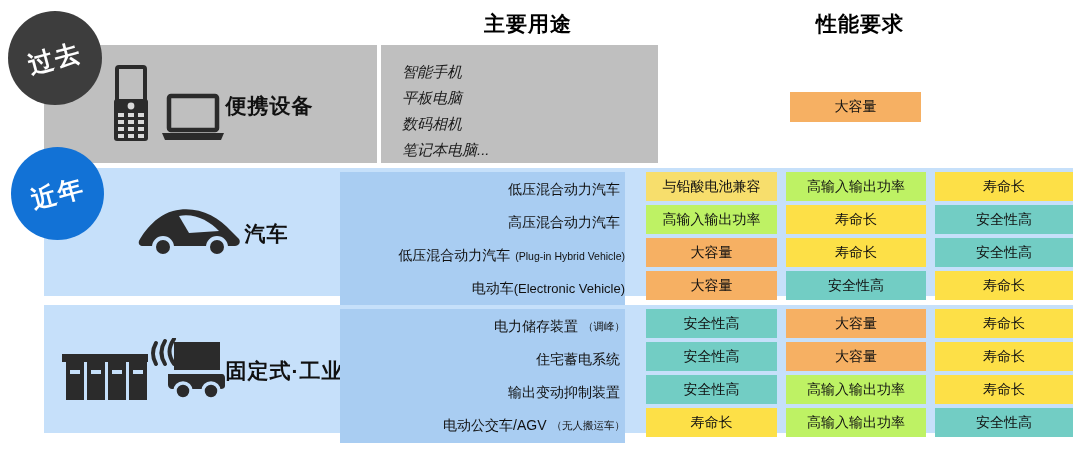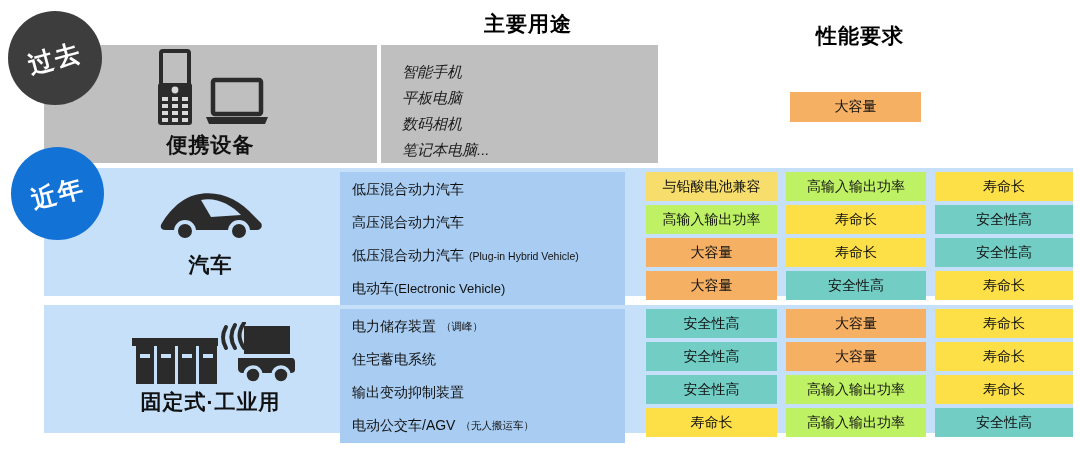--- a/index.html
+++ b/index.html
@@ -17,21 +17,21 @@
   .col-header{
     position:absolute;
     font-size:21px;
     font-weight:bold;
     color:#000000;
     letter-spacing:1px;
     text-align:center;
     white-space:nowrap;
   }
   #hdr-usage{left:398px;top:10px;width:260px;}
-  #hdr-perf{left:760px;top:10px;width:200px;margin-top:12px;}
+  #hdr-perf{left:760px;top:10px;width:200px;}
 
   
   .era-circle{
     position:absolute;
     border-radius:50%;
     display:flex;align-items:center;justify-content:center;
     color:#ffffff;
     font-size:25px;
     font-weight:bold;
     letter-spacing:2px;
@@ -44,21 +44,21 @@
   
   .band{position:absolute;}
   #band-portable{left:44px;top:45px;width:614px;height:118px;background:#bfbfbf;}
   #band-auto{left:44px;top:168px;width:1029px;height:128px;background:#c6e0fa;}
   #band-stationary{left:44px;top:305px;width:1029px;height:128px;background:#c6e0fa;}
 
   
   .band-icons{
     position:absolute;
     left:0;top:0;width:333px;height:100%;
-    display:flex;flex-direction:column;align-items:center;justify-content:center;
+    display:flex;align-items:center;justify-content:center;
   }
   #band-portable .band-icons{width:333px;}
 
   .cat-label{
     font-size:21px;font-weight:bold;color:#111111;letter-spacing:1px;
     margin-top:4px;white-space:nowrap;
   }
 
   
   .usage-list{
@@ -75,21 +75,21 @@
 
   
   .row{
     position:absolute;left:0;height:29px;
   }
   .cell-label{
     position:absolute;left:340px;width:285px;height:35px;
     background:#a9cdf2;
     display:flex;align-items:center;
     padding-left:12px;box-sizing:border-box;
-    font-size:14px;color:#111111;white-space:nowrap;
+    font-size:14px;color:#111111;white-space:nowrap;justify-content:flex-end;
   }
   .cell-label .sub{
     font-size:10.5px;margin-left:5px;color:#111111;font-weight:normal;
   }
   .cell-label .sub-tight{
     font-size:13px;margin-left:0px;color:#111111;
   }
 
   .badge{
     position:absolute;height:29px;

